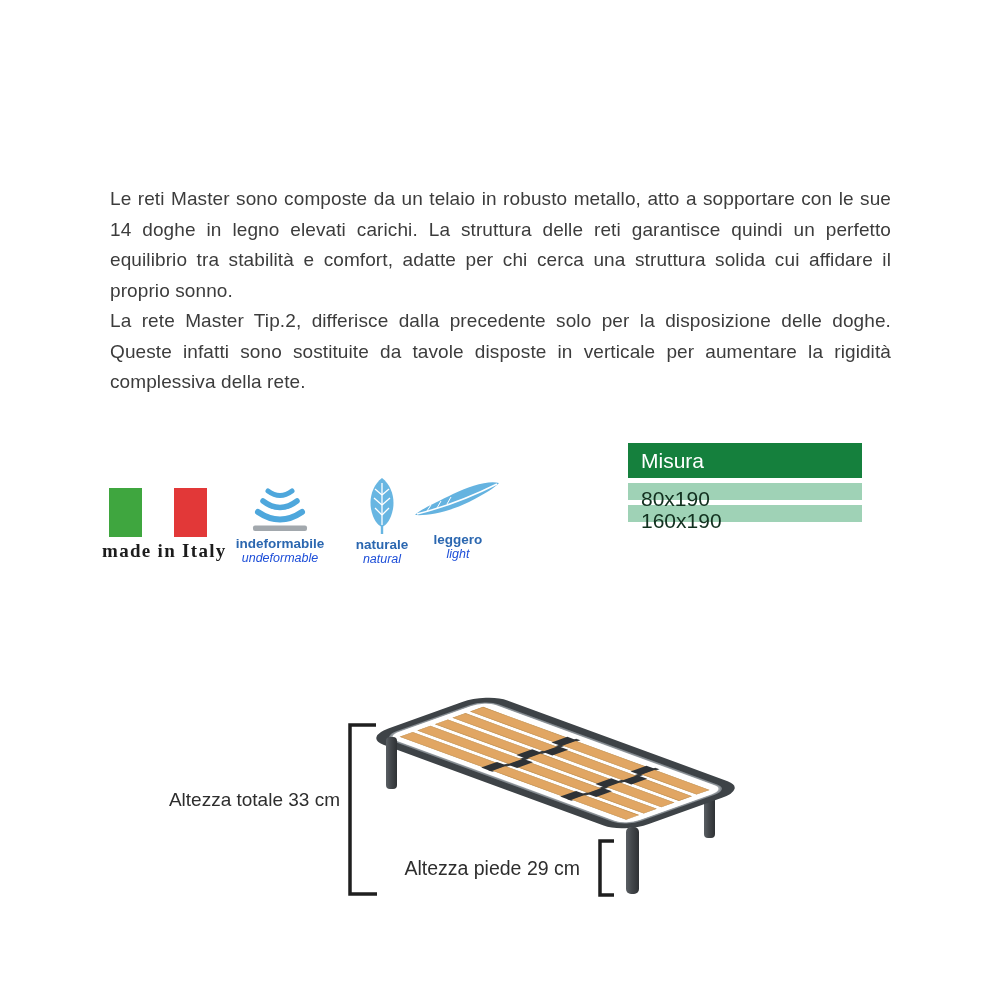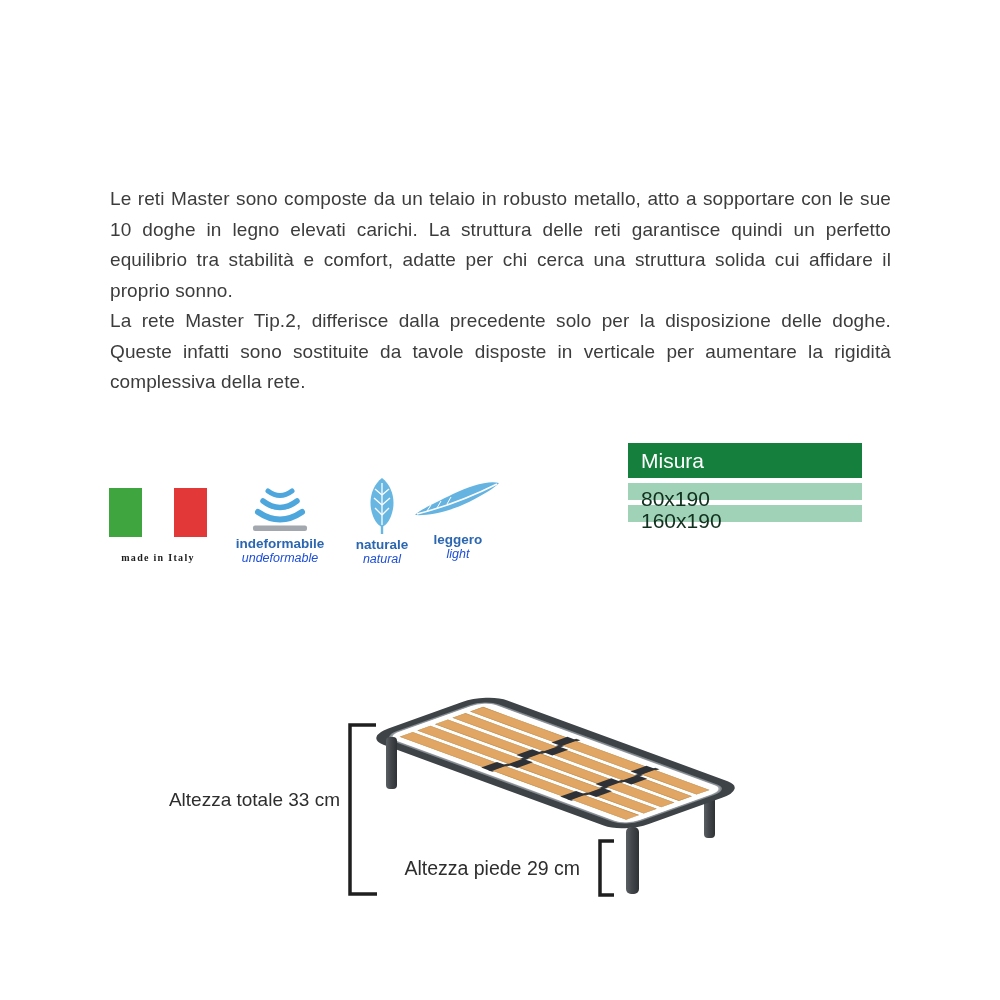--- a/index.html
+++ b/index.html
@@ -15,22 +15,22 @@
   }
   .description p{margin:0;}
   
   .features{position:absolute;left:0;top:0;}
   .feat{position:absolute;text-align:center;}
   .feat-flag{left:102px;top:488px;width:112px;}
   .feat-indef{left:234px;top:483px;width:92px;}
   .feat-nat{left:336px;top:477px;width:92px;}
   .feat-leg{left:412px;top:481px;width:92px;}
   .made-label{
-    margin-top:15px;font-family:"Liberation Serif",serif;font-weight:bold;
-    font-size:10px;letter-spacing:1.3px;color:#1c1c1c;white-space:nowrap;
+    margin-top:3px;font-family:"Liberation Serif",serif;font-weight:bold;
+    font-size:19px;letter-spacing:1.3px;color:#1c1c1c;white-space:nowrap;
   }
   .feat-label{margin-top:3px;font-size:13.5px;font-weight:bold;color:#2b67b0;}
   .feat-sub{font-size:12.5px;font-style:italic;color:#1d4ed8;margin-top:0px;}
   .feat-leg .feat-label{margin-top:11px;}
   
   .size-table{position:absolute;left:628px;top:443px;width:234px;font-size:21px;}
   .st-header{
     box-sizing:border-box;height:35px;line-height:35px;padding-left:13px;
     background:#15803d;color:#ffffff;
   }
@@ -42,21 +42,21 @@
   
   .diagram-svg{position:absolute;left:140px;top:688px;}
   .dim-label{position:absolute;color:#2e2e2e;white-space:nowrap;}
   .dim-total{left:150px;top:789px;width:190px;text-align:right;font-size:19px;}
   .dim-foot{left:400px;top:857px;width:180px;text-align:right;font-size:19.5px;}
 </style>
 </head>
 <body>
 
 <section class="description">
-  <p>Le reti Master sono composte da un telaio in robusto metallo, atto a sopportare con le sue 10 doghe in legno elevati carichi. La struttura delle reti garantisce quindi un perfetto equilibrio tra stabilità e comfort, adatte per chi cerca una struttura solida cui affidare il proprio sonno.</p>
+  <p>Le reti Master sono composte da un telaio in robusto metallo, atto a sopportare con le sue 14 doghe in legno elevati carichi. La struttura delle reti garantisce quindi un perfetto equilibrio tra stabilità e comfort, adatte per chi cerca una struttura solida cui affidare il proprio sonno.</p>
   <p>La rete Master Tip.2, differisce dalla precedente solo per la disposizione delle doghe. Queste infatti sono sostituite da tavole disposte in verticale per aumentare la rigidità complessiva della rete.</p>
 </section>
 
 <section class="features">
 
   <div class="feat feat-flag">
     <svg width="98" height="49" viewBox="0 0 98 49" style="display:block;margin:0 auto;">
       <rect x="0" y="0" width="33" height="49" fill="#3fa63f"></rect>
       <rect x="65" y="0" width="33" height="49" fill="#e23838"></rect>
     </svg>

